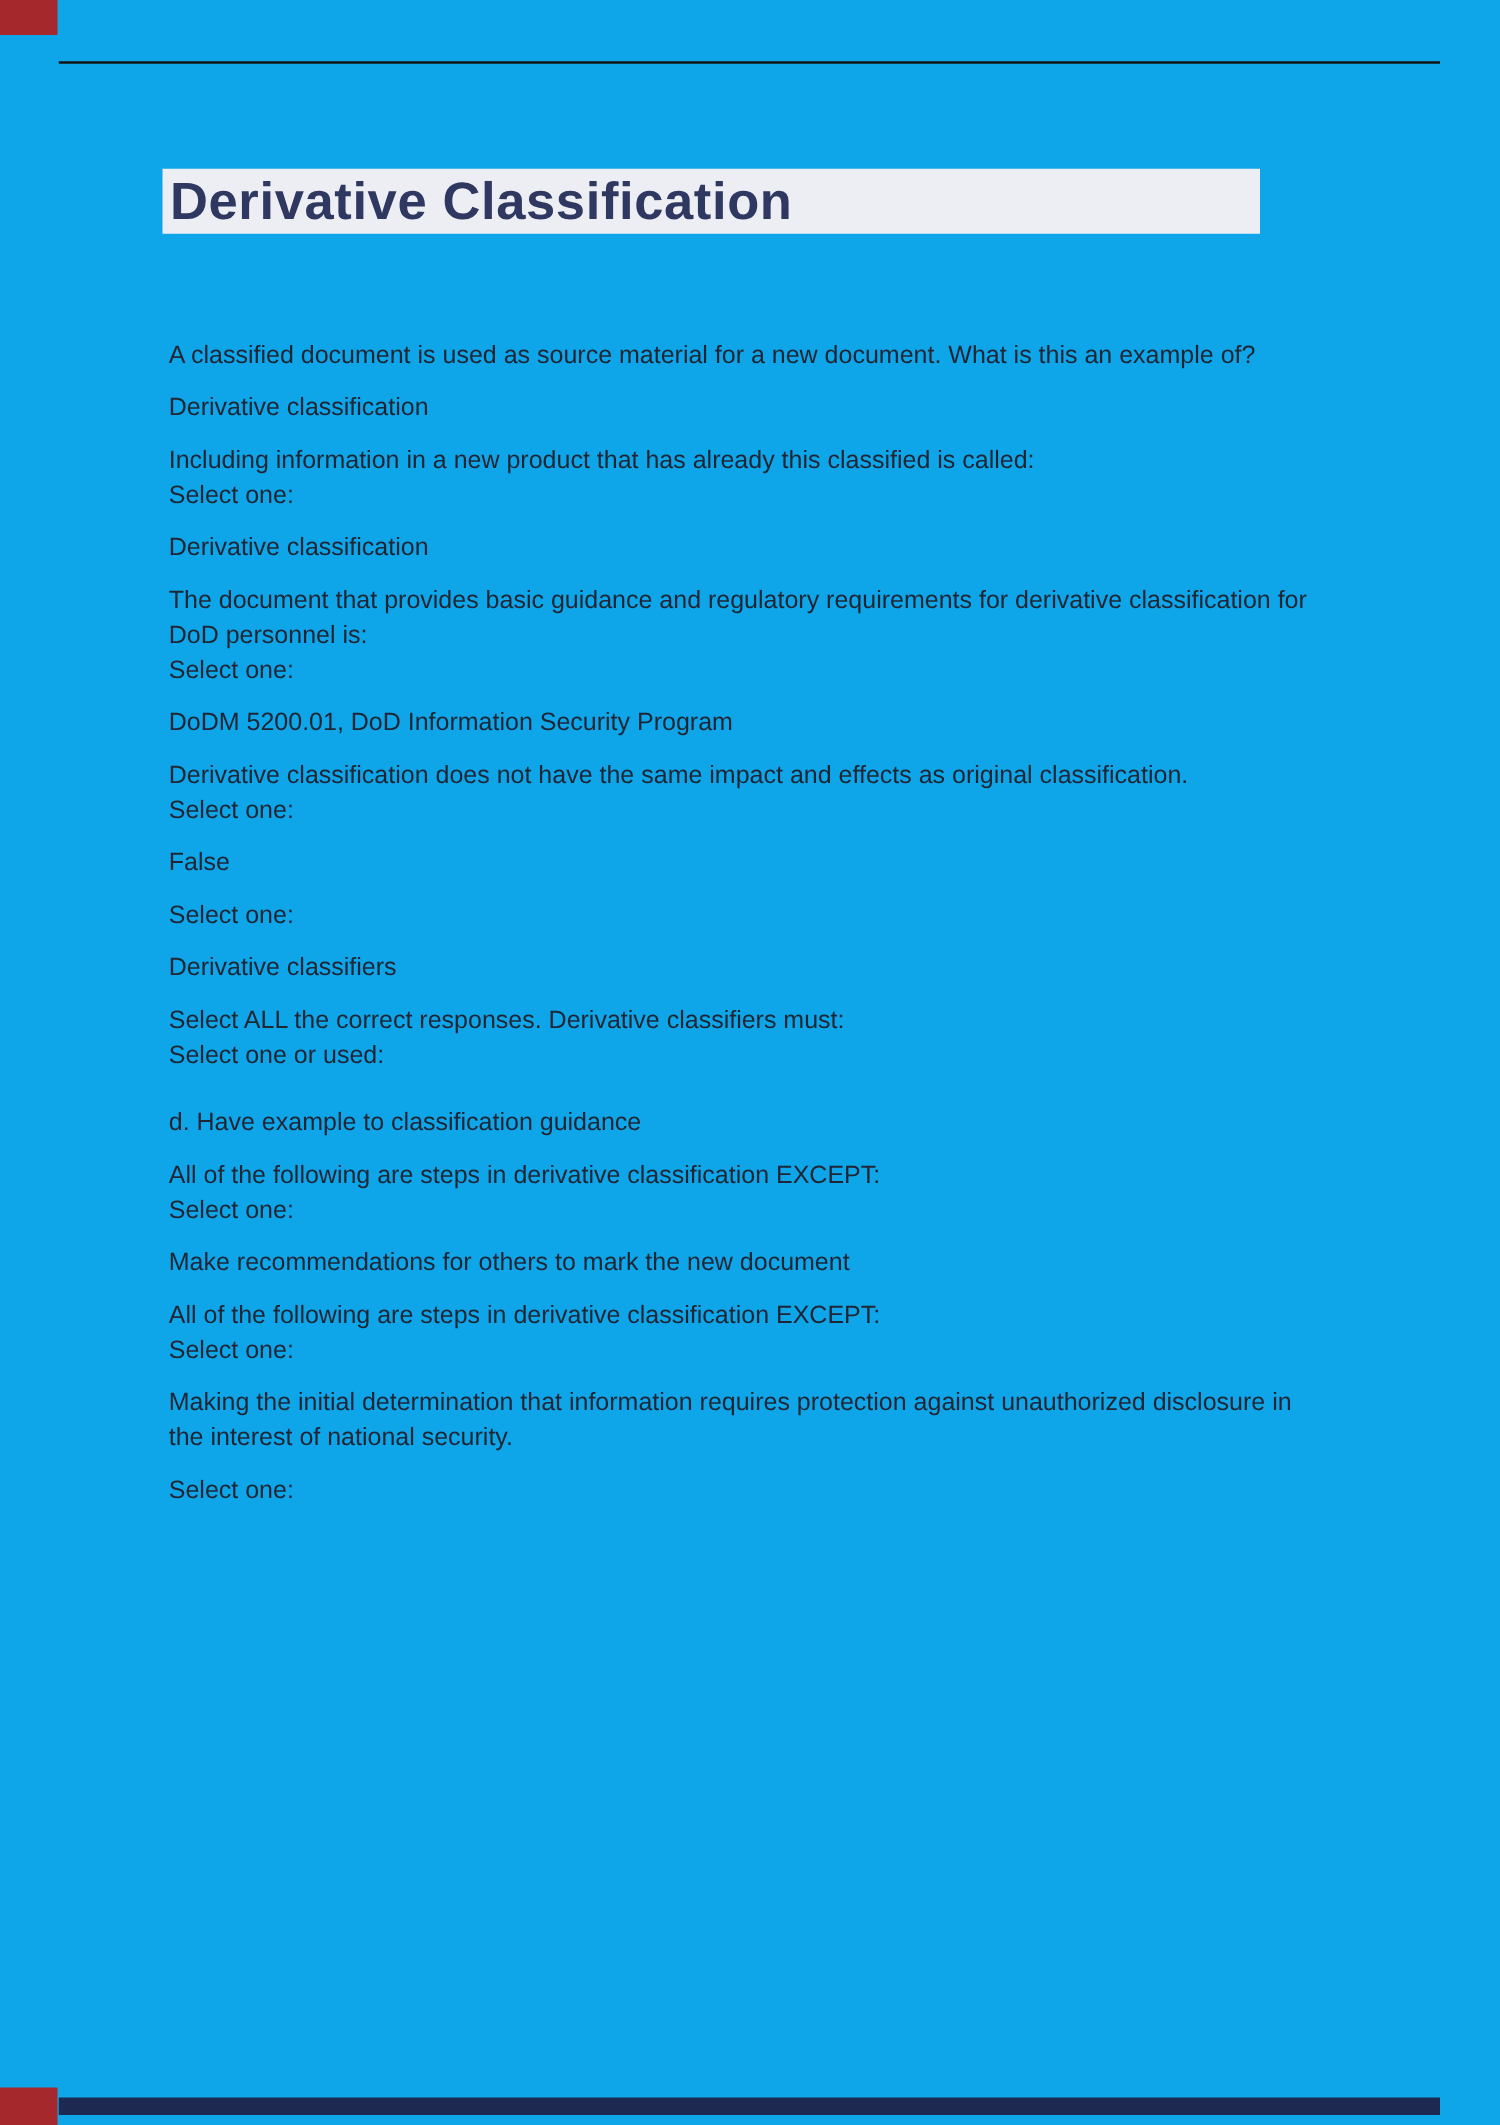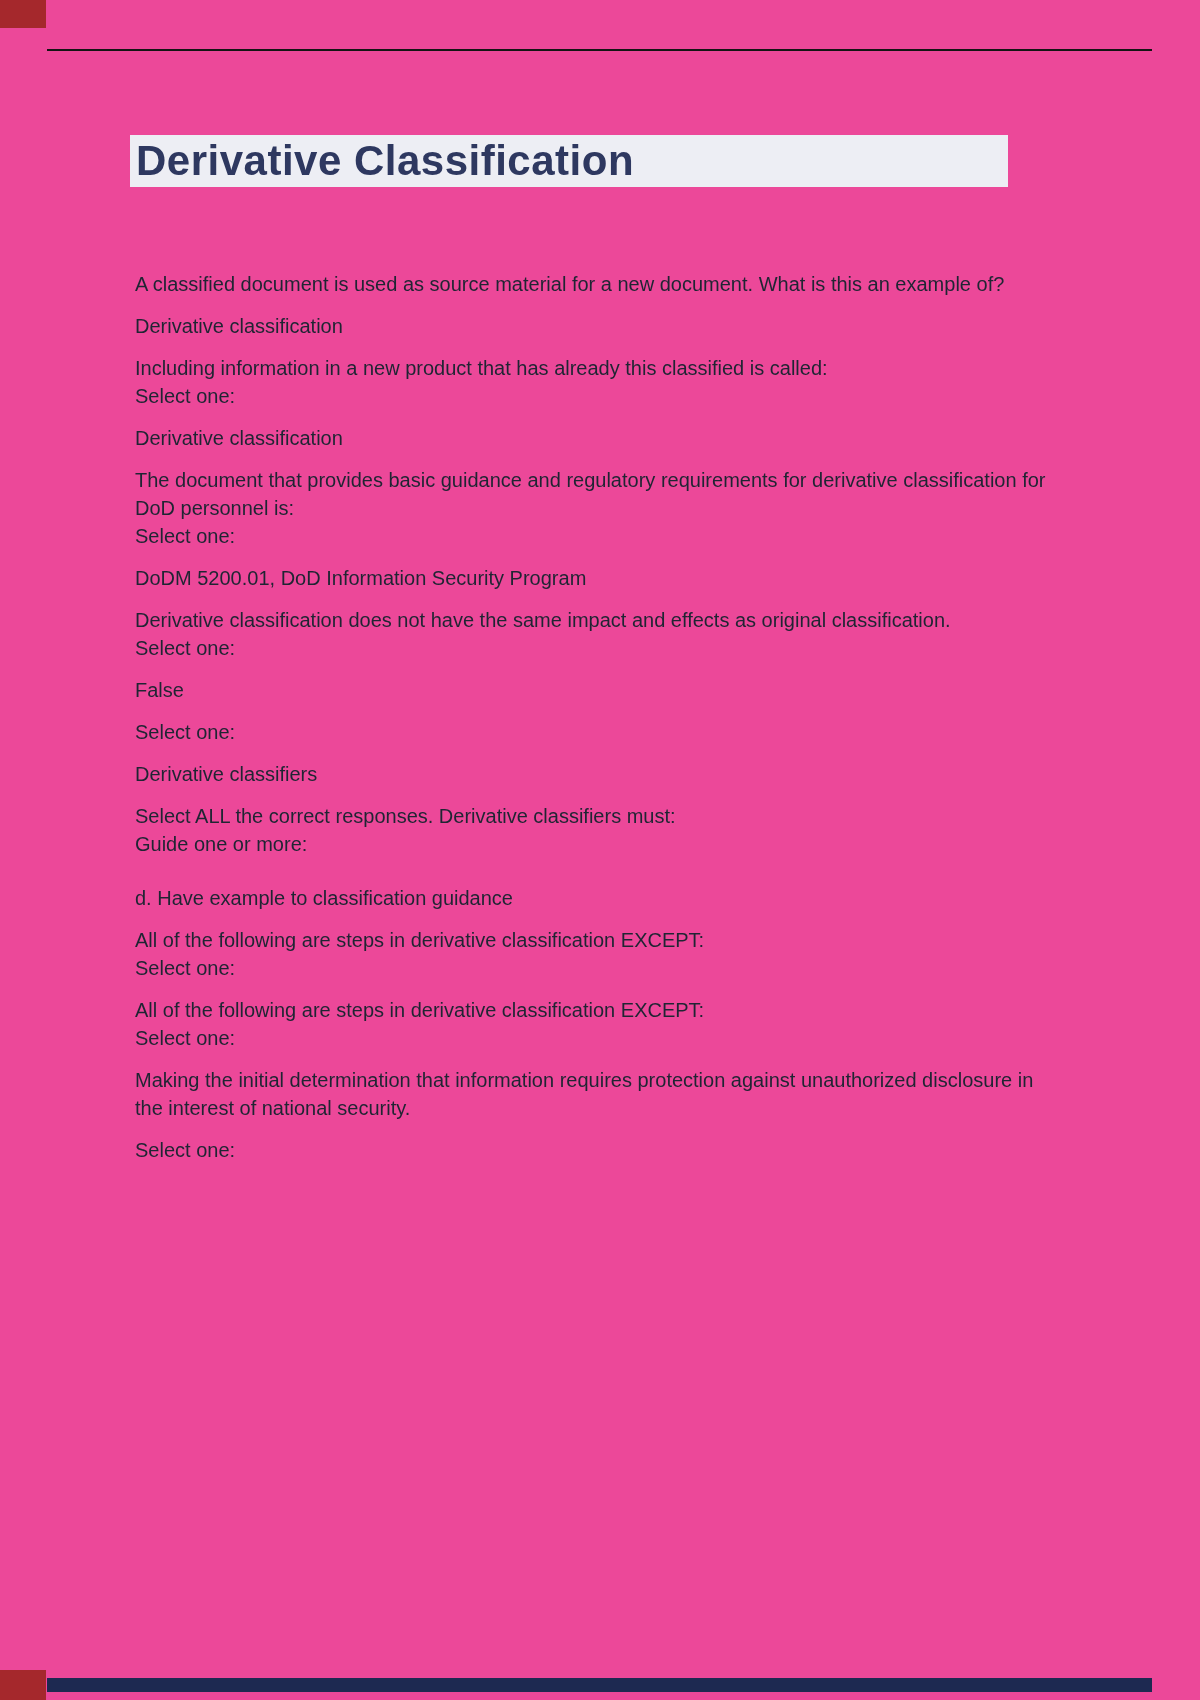--- a/index.html
+++ b/index.html
@@ -3,21 +3,21 @@
 <meta charset="utf-8">
 <style>
   * { margin: 0; padding: 0; box-sizing: border-box; }
   html, body { background: #ffffff; }
   body { font-family: "Liberation Sans", sans-serif; }
 
   .page {
     position: relative;
     width: 1200px;
     height: 1700px;
-    background: #ec4899;
+    background: #0ea5e9;
     overflow: hidden;
   }
 
   .red-mark-top {
     position: absolute;
     left: 0; top: 0;
     width: 46px; height: 28px;
     background: #a5282c;
   }
   .red-mark-bottom {
@@ -121,33 +121,36 @@
     <div class="block">
       <div class="line">Select one:</div>
     </div>
 
     <div class="block">
       <div class="line">Derivative classifiers</div>
     </div>
 
     <div class="block">
       <div class="line">Select ALL the correct responses. Derivative classifiers must:</div>
-      <div class="line">Guide one or more:</div>
+      <div class="line">Select one or used:</div>
     </div>
 
 
     <div class="block mt-lg">
       <div class="line">d. Have example to classification guidance</div>
     </div>
 
     <div class="block">
       <div class="line">All of the following are steps in derivative classification EXCEPT:</div>
       <div class="line">Select one:</div>
     </div>
 
+    <div class="block">
+      <div class="line">Make recommendations for others to mark the new document</div>
+    </div>
 
     <div class="block">
       <div class="line">All of the following are steps in derivative classification EXCEPT:</div>
       <div class="line">Select one:</div>
     </div>
 
     <div class="block">
       <div class="line">Making the initial determination that information requires protection against unauthorized disclosure in</div>
       <div class="line">the interest of national security.</div>
     </div>

